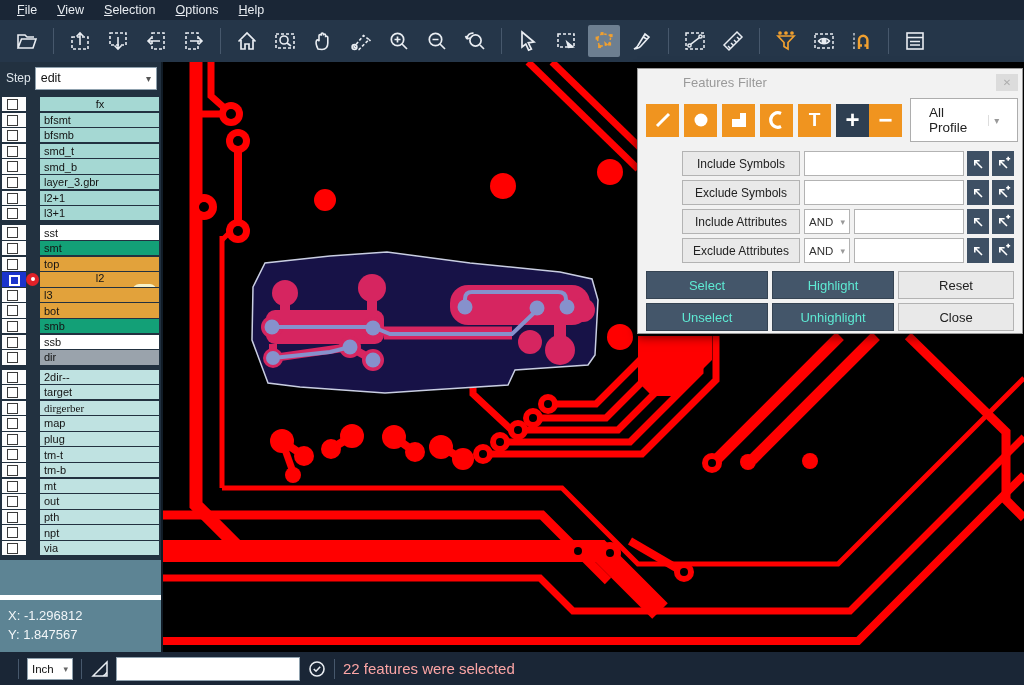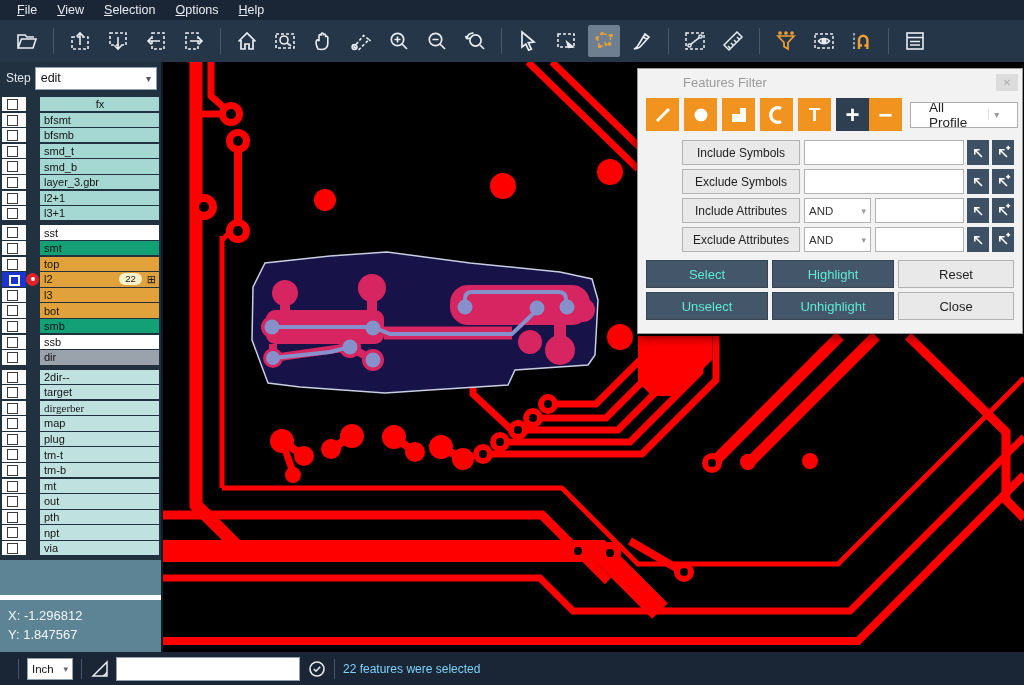--- a/index.html
+++ b/index.html
@@ -63,27 +63,27 @@
   .dlg-title-text { color:#9a9a9a; font-size:13px;margin-left:33px; }
   .dlg-close { margin-left:auto; width:22px; height:17px; background:#dcdcdc; color:#adadad;
                font-size:10px; display:flex; align-items:center; justify-content:center; }
   .dlg-tools { display:flex; align-items:center; padding:4px 8px 7px 8px; }
   .sq { width:33px; height:33px; display:flex; align-items:center; justify-content:center;
         color:#fff; font-weight:bold; flex:none; }
   .sq.orange { background:#f0941f; margin-right:5px; }
   .sq.navy { background:#2e3f52; }
   .sq .tchar { font-size:19px; font-weight:bold; color:#fff; }
   .pm { font-size:24px; line-height:1; }
-  .profile-select { margin-left:8px; flex:1; height:26px; background:#fff; border:1px solid #adadad;
+  .profile-select { margin-left:8px; flex:1; height:44px; background:#fff; border:1px solid #adadad;
         display:flex; align-items:center; padding:0 18px; font-size:13.5px; color:#222;gap:21px; }
   .profile-select .chev { margin-left:auto; color:#999; font-size:10px; border-left:1px solid #ddd; padding-left:5px; }
   .dlg-row { display:flex; align-items:center; padding:2px 8px; }
   .row-label { width:118px; height:25px; background:#e9e9e9; border:1px solid #b3b3b3; flex:none;
                display:flex; align-items:center; justify-content:center; font-size:12px; color:#222;margin-left:36px; }
-  .and-select { width:67px; height:25px; background:#fff; border:1px solid #b3b3b3; margin-left:4px;
+  .and-select { width:46px; height:25px; background:#fff; border:1px solid #b3b3b3; margin-left:4px;
                 display:flex; align-items:center; padding:0 4px; font-size:11.5px; color:#333; flex:none; }
   .and-select .chev { margin-left:auto; color:#999; font-size:9px; }
   .row-input { flex:1; height:25px; border:1px solid #b3b3b3; background:#fff; margin-left:4px;
                font-size:12px; padding:0 4px; min-width:10px; }
   .pick-btn { width:22px; height:25px; background:#3e5064; margin-left:3px; flex:none;
               display:flex; align-items:center; justify-content:center; }
   .dlg-actions { display:grid; grid-template-columns:122px 122px 1fr; gap:4px; padding:6px 8px 0 8px; }
   .act { height:28px; display:flex; align-items:center; justify-content:center; font-size:13px; }
   .act.navy { background:#44566a; color:#5eead4; border:1px solid #364453; }
   .act.light { background:#e9e9e9; color:#222; border:1px solid #b3b3b3; }
@@ -91,21 +91,21 @@
   
   .statusbar { position:absolute; left:0; top:652px; width:828px; height:33px; background:#1a2636;
                display:flex; align-items:center; padding-left:10px; }
   .ssep { width:1px; height:20px; background:#47586c; margin:0 8px; }
   .unit-select { width:46px; height:22px; background:#fff; border:1px solid #8fa1ae; display:flex;
                  align-items:center; padding:0 4px; font-size:11.5px; color:#111; }
   .unit-select .chev { margin-left:auto; color:#666; font-size:9px; }
   .cmd-input { width:184px; height:24px; background:#fff; border:1px solid #8fa1ae; margin-left:6px;
                font-size:12px; padding:0 5px; }
   .sicon { margin-left:8px; display:flex; align-items:center; }
-  .status-msg { color:#7dd3fc; font-size:12px; }
+  .status-msg { color:#fca5a5; font-size:15px; }
 </style>
 </head>
 <body>
 
 <div id="app">
 
   <div class="menubar">
     <span class="menu-item">File</span>
     <span class="menu-item">View</span>
     <span class="menu-item">Selection</span>
@@ -483,21 +483,21 @@
     <span class="cb"></span>
     <span class="gap"></span>
     <span class="cell" style="background: rgb(226, 162, 59);">
       <span class="lname">top</span>
 
     </span>
   </div>
           <div class="layer-row active">
     <span class="cb"></span>
     <span class="gap"></span>
-    <span class="cell" style="background: rgb(226, 162, 59);">
+    <span class="cell" style="background: rgb(226, 162, 59); flex-direction: column;">
       <span class="lname">l2</span>
       <span class="badge">22</span>
       <span class="gridico">⊞</span>
     </span>
   </div>
           <div class="layer-row">
     <span class="cb"></span>
     <span class="gap"></span>
     <span class="cell" style="background: rgb(226, 162, 59);">
       <span class="lname">l3</span>

